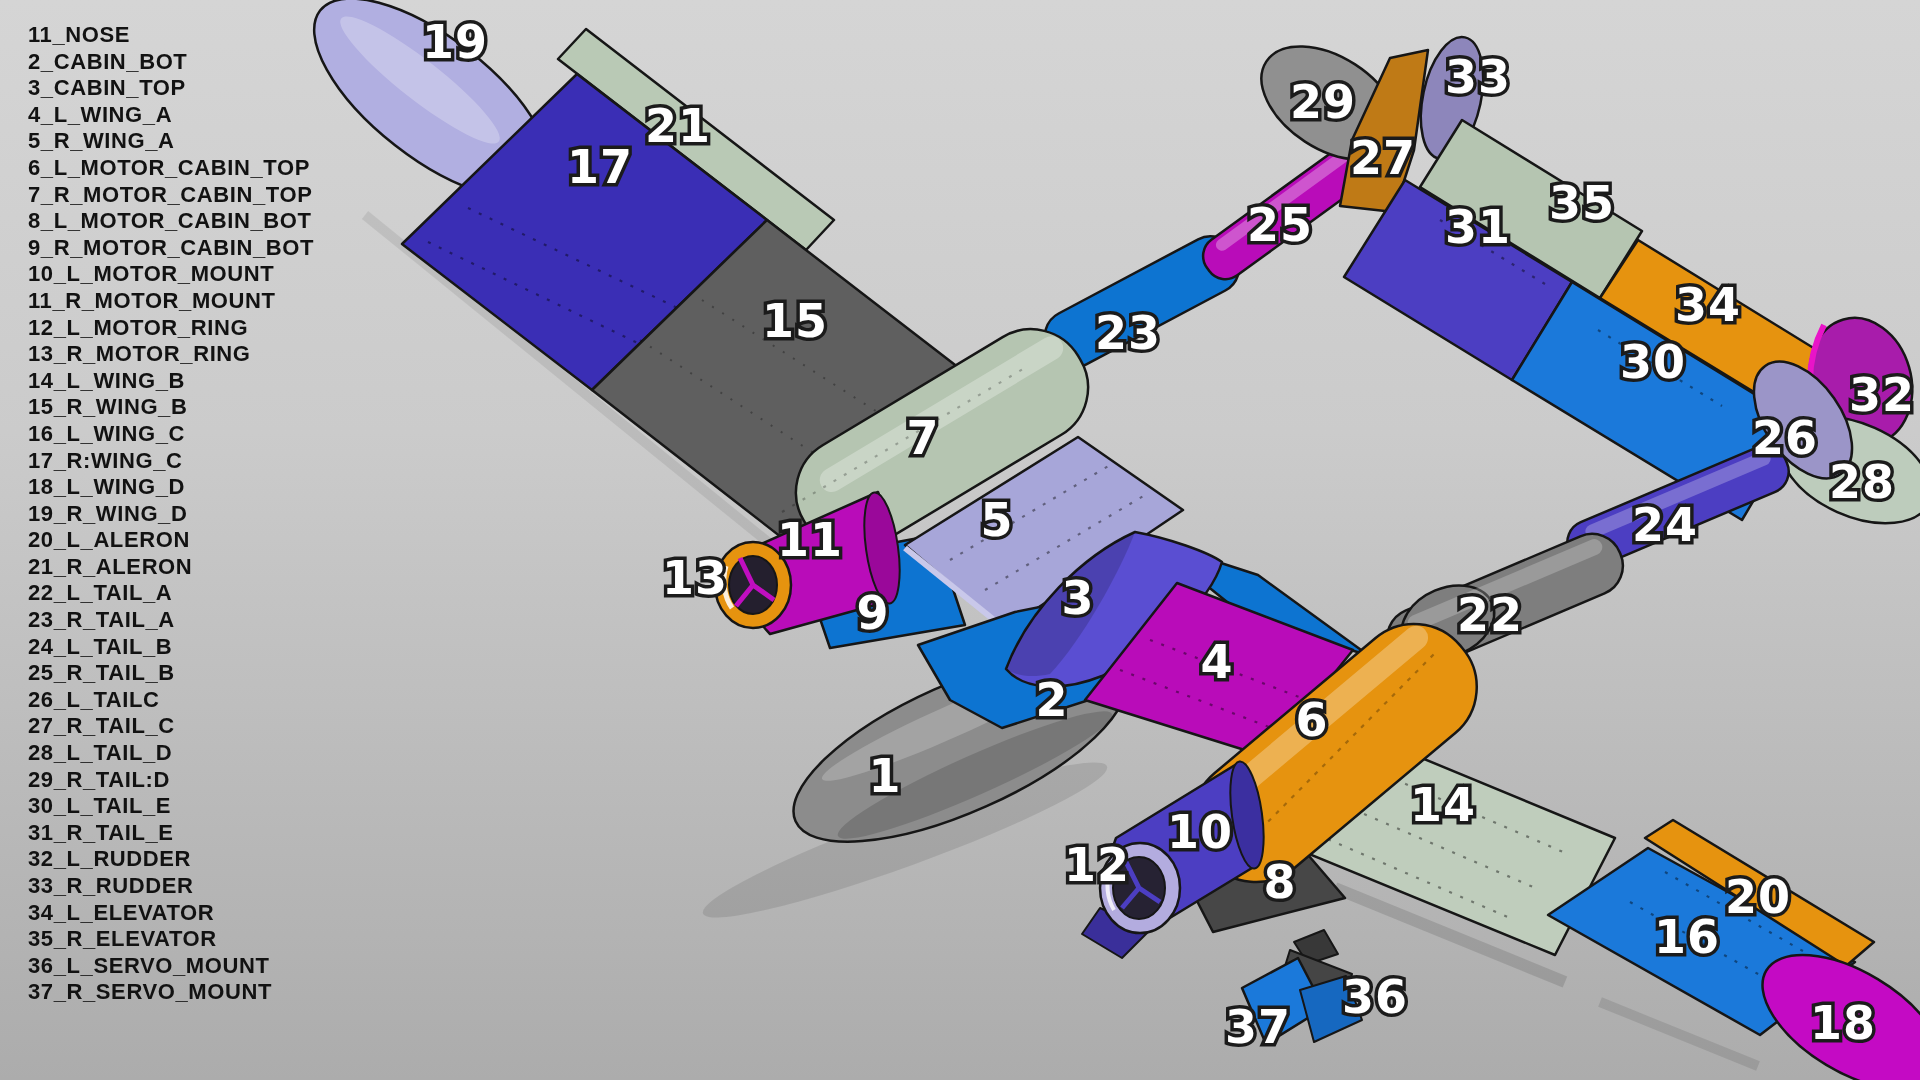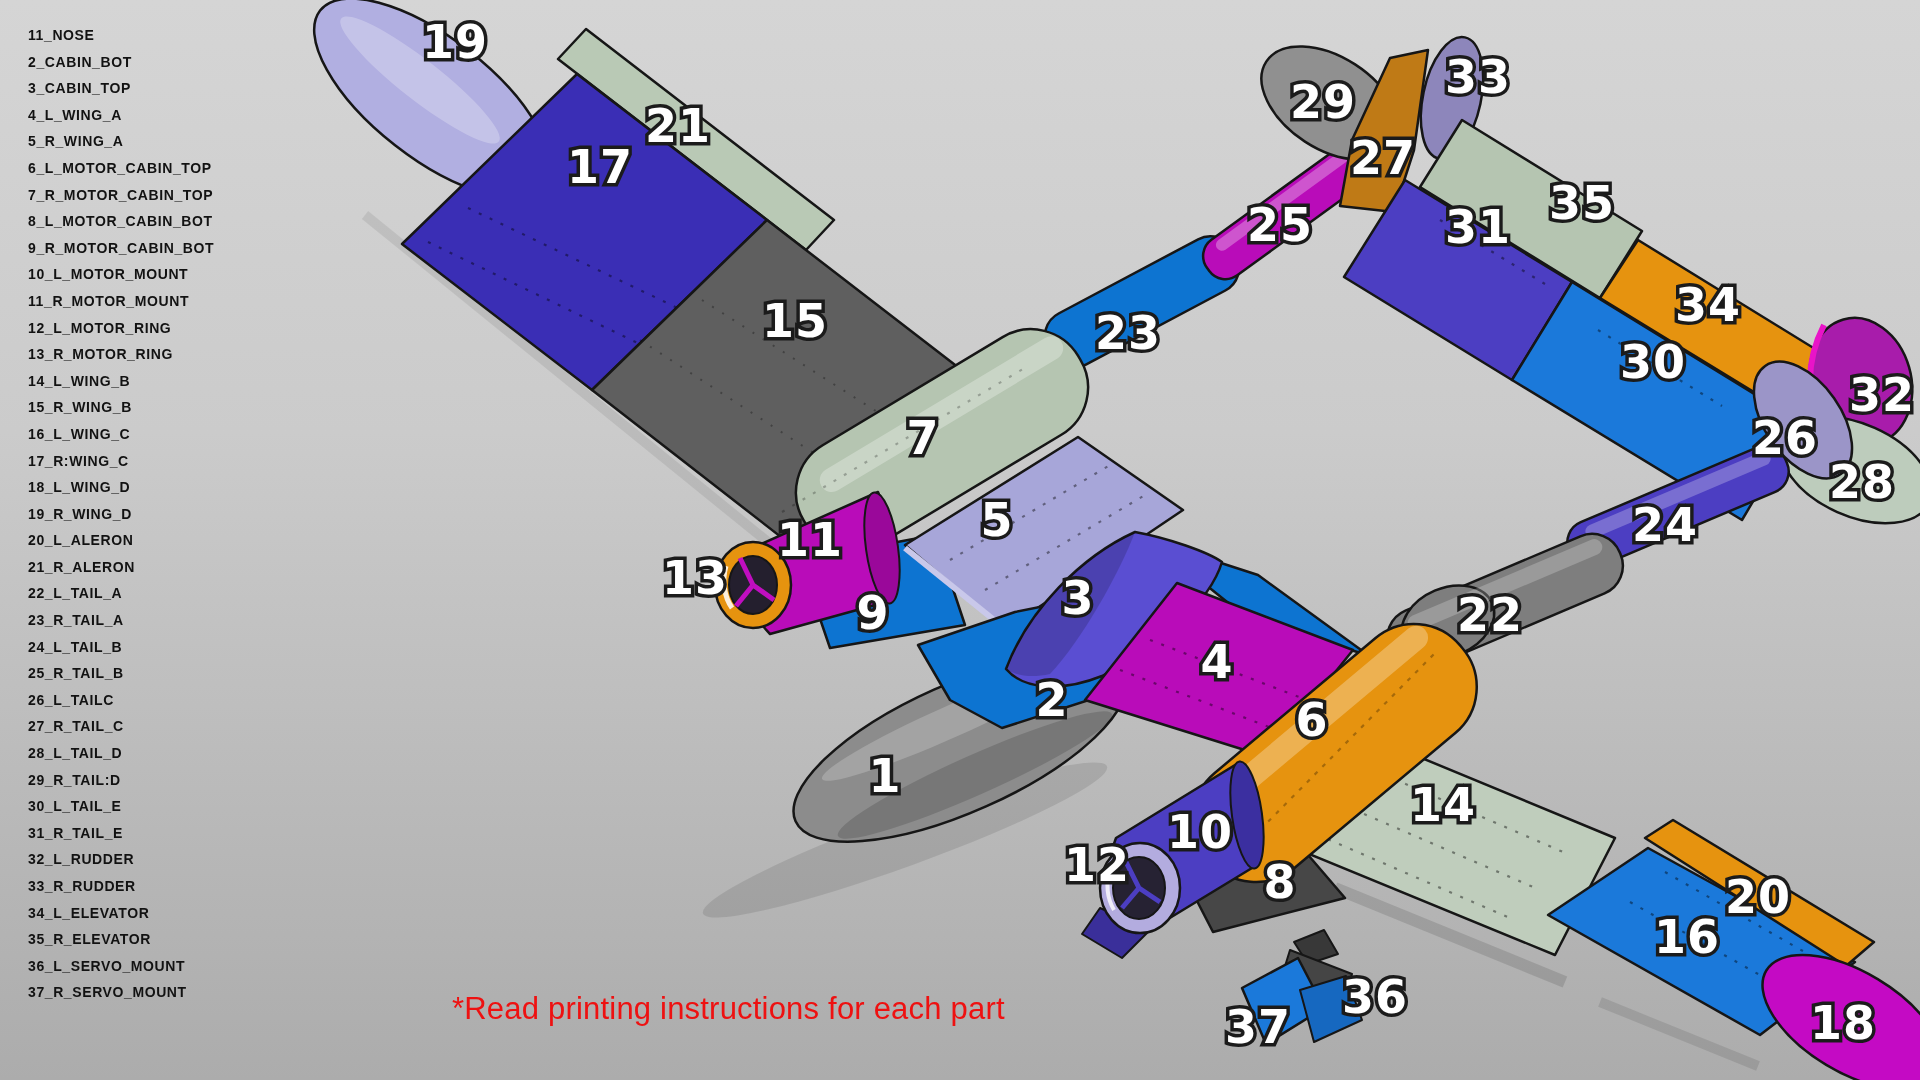--- a/index.html
+++ b/index.html
@@ -14,21 +14,21 @@
   .nostroke{stroke:none;}
   .dash{fill:none;stroke:rgba(0,0,0,0.42);stroke-width:2.2;stroke-dasharray:3 9;}
   .dashlite{fill:none;stroke:rgba(0,0,0,0.30);stroke-width:2;stroke-dasharray:2 10;}
   .plabel{
     font-family:"DejaVu Sans",sans-serif;font-weight:bold;font-size:46px;
     fill:#ffffff;stroke:#1b1b1b;stroke-width:7px;paint-order:stroke;
     text-anchor:middle;letter-spacing:1px;
   }
   .parts-list{
     position:absolute;left:28px;top:22px;z-index:2;
-    font-weight:bold;font-size:14px;line-height:26.6px;
+    font-weight:bold;font-size:22px;line-height:26.6px;
     letter-spacing:0.6px;color:#121212;white-space:nowrap;
   }
   .note{
     position:absolute;left:452px;top:991px;z-index:2;
     font-size:31px;font-weight:500;letter-spacing:0.2px;
   }
 </style>
 </head>
 <body>
 
@@ -197,15 +197,14 @@
       <div>30_L_TAIL_E</div>
       <div>31_R_TAIL_E</div>
       <div>32_L_RUDDER</div>
       <div>33_R_RUDDER</div>
       <div>34_L_ELEVATOR</div>
       <div>35_R_ELEVATOR</div>
       <div>36_L_SERVO_MOUNT</div>
       <div>37_R_SERVO_MOUNT</div>
     </div>
 
-  <div class="note" style="color: rgb(238, 17, 17);">*Read printing instructions for each part</div>
 
 </div>
 
 </body></html>

